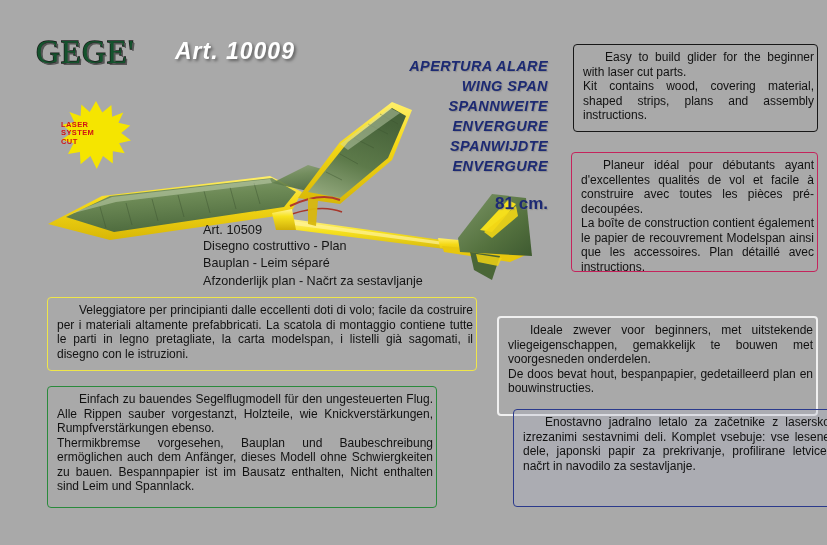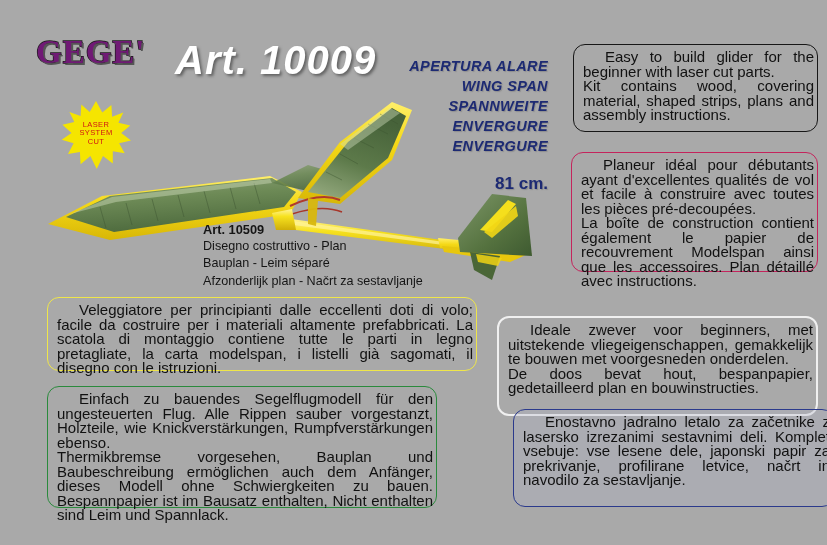--- a/index.html
+++ b/index.html
@@ -12,52 +12,51 @@
   }
   #page{
     position:absolute;left:0;top:0;width:827px;height:545px;
     background:#a9a9a9;
   }
 
   
   .brand{
     position:absolute;left:36px;top:34px;
     font-family:"Liberation Serif",serif;
-    font-weight:bold;font-style:normal;
+    font-weight:normal;font-style:normal;
     font-size:33px;letter-spacing:1px;
-    color:#701a75;
+    color:#14532d;
     -webkit-text-stroke:1.4px #1a1a1a;
     paint-order:stroke fill;
     text-shadow:2px 2px 0 #555, 1px 1px 0 #333;
     white-space:nowrap;
   }
 
   
   .art-number{
     position:absolute;left:175px;top:38px;
-    font-size:40px;font-weight:bold;font-style:italic;
+    font-size:23px;font-weight:bold;font-style:italic;
     color:#ffffff;letter-spacing:1px;
     text-shadow:2px 2px 3px rgba(60,60,60,.65);
     white-space:nowrap;
   }
 
   
   .burst{
     position:absolute;left:61px;top:101px;width:70px;height:68px;
   }
   .burst-star{
     position:absolute;left:0;top:0;width:70px;height:68px;
     background:#f5e500;
     clip-path:polygon(50% 0%,59% 17%,72% 6%,73% 23%,89% 17%,82% 32%,99% 36%,86% 47%,100% 58%,83% 62%,91% 77%,74% 74%,74% 92%,60% 81%,51% 100%,42% 81%,28% 93%,27% 75%,10% 78%,18% 62%,1% 57%,15% 47%,2% 35%,19% 31%,12% 16%,28% 22%,29% 5%,41% 16%);
     filter:drop-shadow(2px 3px 2px rgba(70,70,70,.55));
   }
   .burst-text{
     position:absolute;left:0;top:20px;width:70px;
-    text-align:center;
-    font-size:7.5px;font-weight:normal;line-height:8.4px;
+    font-size:7.5px;font-weight:bold;line-height:8.4px;
     color:#d01414;letter-spacing:.4px;
   }
   .burst-text span{display:block;}
 
   
   .plane{position:absolute;left:40px;top:80px;width:520px;height:210px;}
   .plane svg{display:block;}
 
   
   .wingspan{
@@ -71,30 +70,30 @@
   .wingspan div{white-space:nowrap;}
   .wingspan .size{
     font-style:normal;font-size:17px;margin-top:18px;letter-spacing:0;
   }
 
   
   .plan-block{
     position:absolute;left:203px;top:221px;width:265px;
     color:#151515;font-size:12.6px;line-height:17.2px;
   }
-  .plan-block .plan-title{font-weight:bold;font-size:12.8px;}
+  .plan-block .plan-title{font-weight:normal;font-size:12.8px;}
   .plan-block div{white-space:nowrap;}
 
   
   .box{
     position:absolute;
     box-sizing:border-box;
-    border-radius:12px;
+    border-radius:4px;
     color:#111111;
-    font-size:15px;
+    font-size:12px;
     line-height:14.5px;
     text-align:justify;
     padding:5px 3px 4px 9px;
   }
   .box p{margin:0;}
   .box p.ind{text-indent:22px;}
 
   #box-en{left:573px;top:44px;width:245px;height:88px;
           border:1.6px solid #171717;background:transparent;}
   #box-fr{left:571px;top:152px;width:247px;height:120px;
@@ -208,20 +207,21 @@
       <path d="M430 172 L460 176 L452 200 L434 190 Z" fill="#4a6637"></path>
       <path d="M436 174 L462 178 L458 186 L438 182 Z" fill="#f0d314" opacity="0.85"></path>
     </svg>
   </div>
 
   <div class="wingspan">
     <div>APERTURA ALARE</div>
     <div>WING SPAN</div>
     <div>SPANNWEITE</div>
     <div>ENVERGURE</div>
+    <div>SPANWIJDTE</div>
     <div>ENVERGURE</div>
     <div class="size">81 cm.</div>
   </div>
 
   <div class="plan-block">
     <div class="plan-title">Art. 10509</div>
     <div>Disegno costruttivo - Plan</div>
     <div>Bauplan - Leim séparé</div>
     <div>Afzonderlijk plan - Načrt za sestavljanje</div>
   </div>

